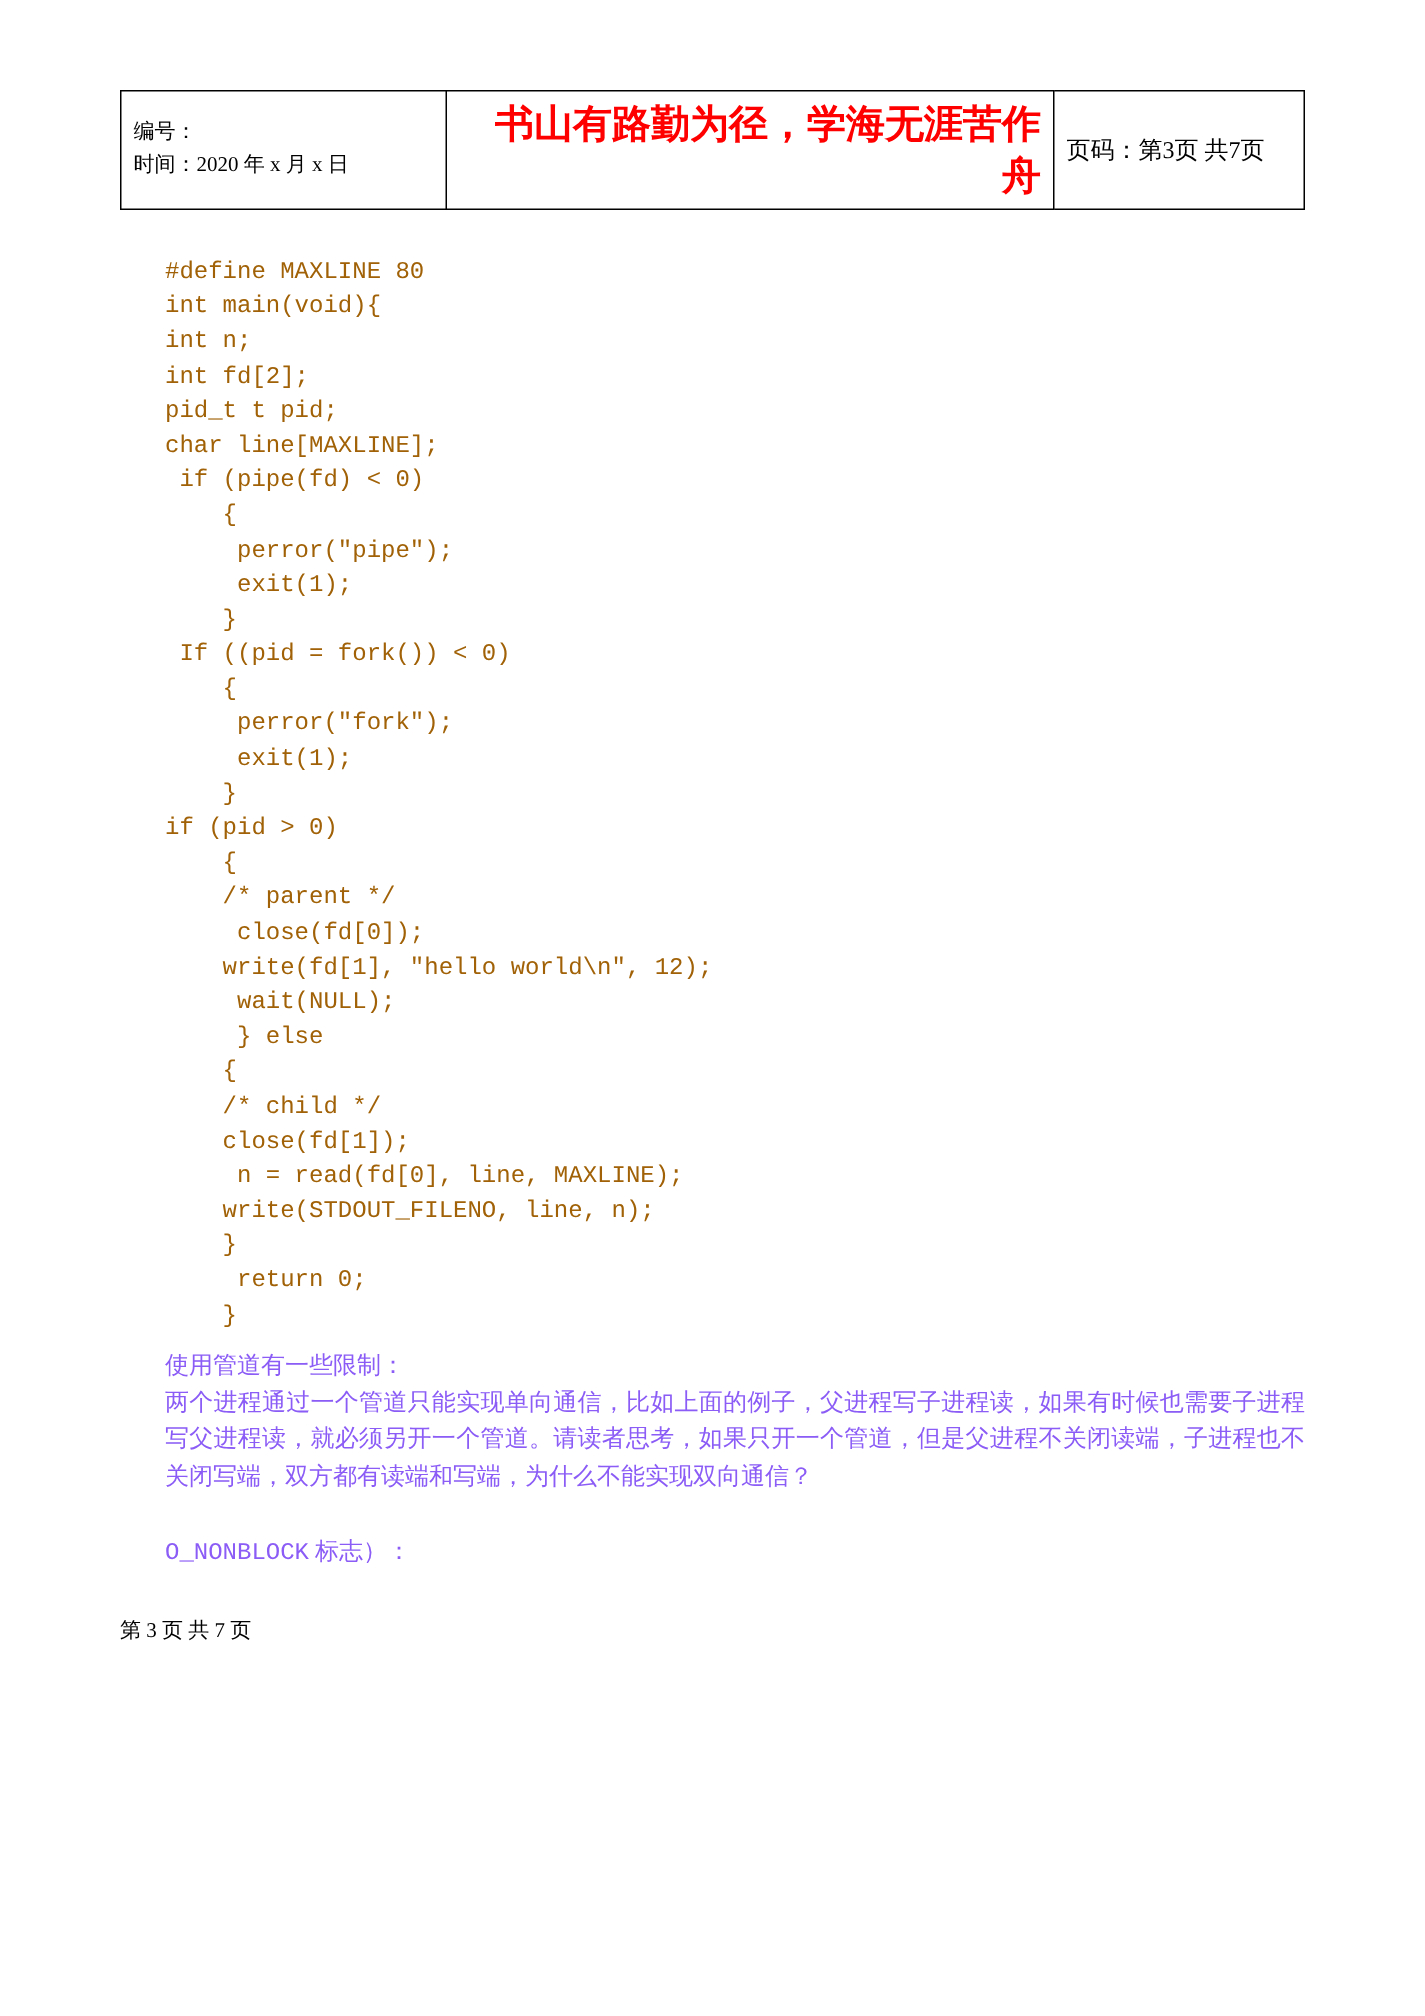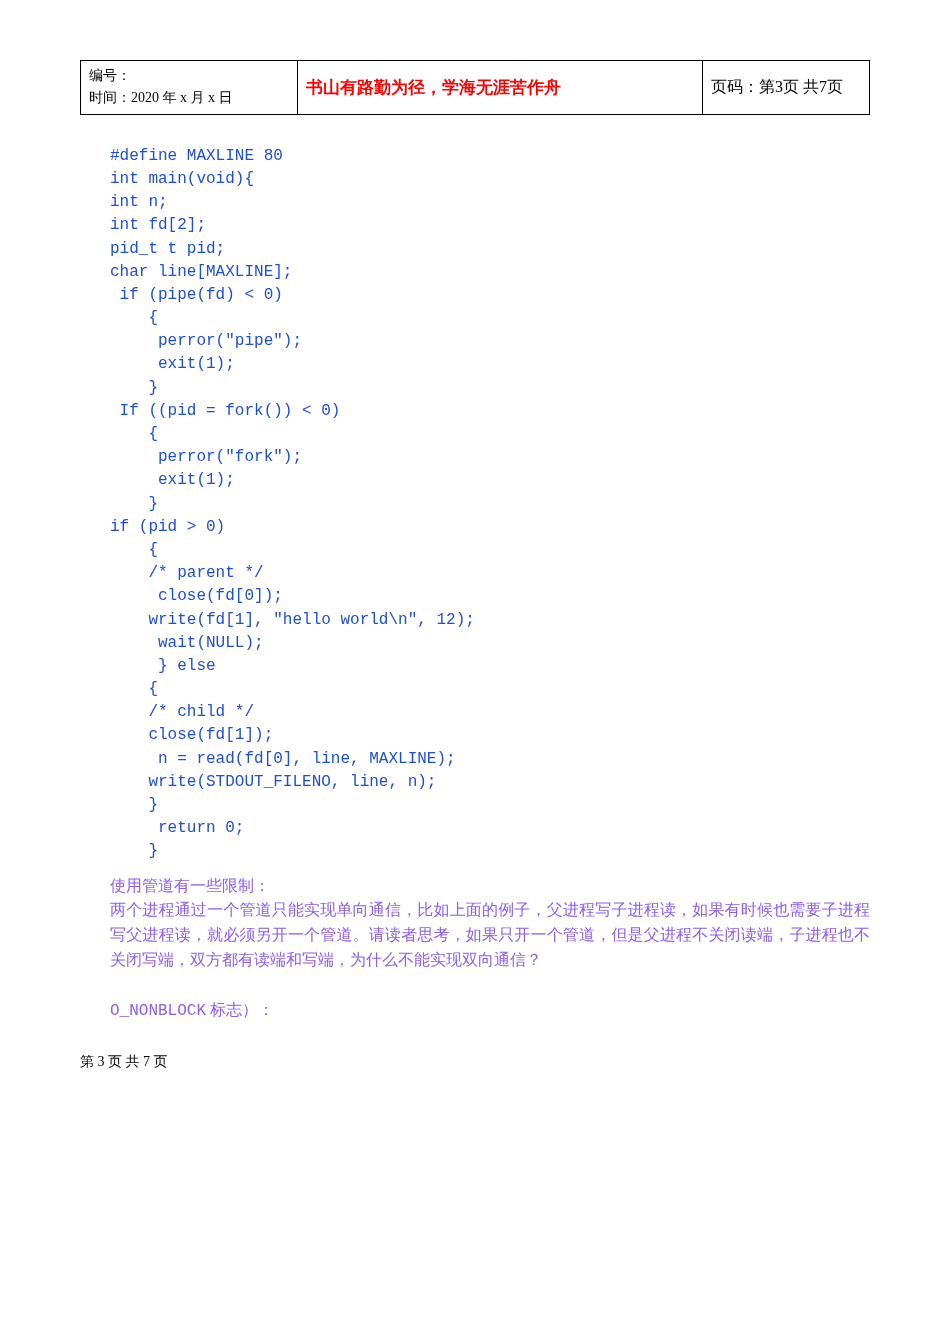--- a/index.html
+++ b/index.html
@@ -25,40 +25,40 @@
     border: 1px solid #000;
     padding: 4px 8px;
     vertical-align: middle;
   }
   .header-left {
     width: 200px;
     font-size: 14px;
     line-height: 1.6;
   }
   .header-center {
-    text-align: left;
-    font-size: 17px;
+    text-align: right;
+    font-size: 26px;
     font-weight: bold;
     color: #ff0000;
     font-family: "SimSun", "宋体", serif;
     padding: 10px 0;
   }
   .header-right {
     width: 150px;
     font-size: 16px;
     text-align: left;
   }
   .code-block {
     font-family: "Courier New", monospace;
     font-size: 16px;
     line-height: 1.45;
     white-space: pre;
     margin-left: 30px;
     margin-bottom: 10px;
-    color: #1d4ed8;
+    color: #a16207;
   }
   .body-text {
     font-size: 16px;
     line-height: 1.55;
     margin-left: 30px;
     margin-right: 0;
     text-align: justify;
     color: #8b5cf6;
   }
   .footer {

